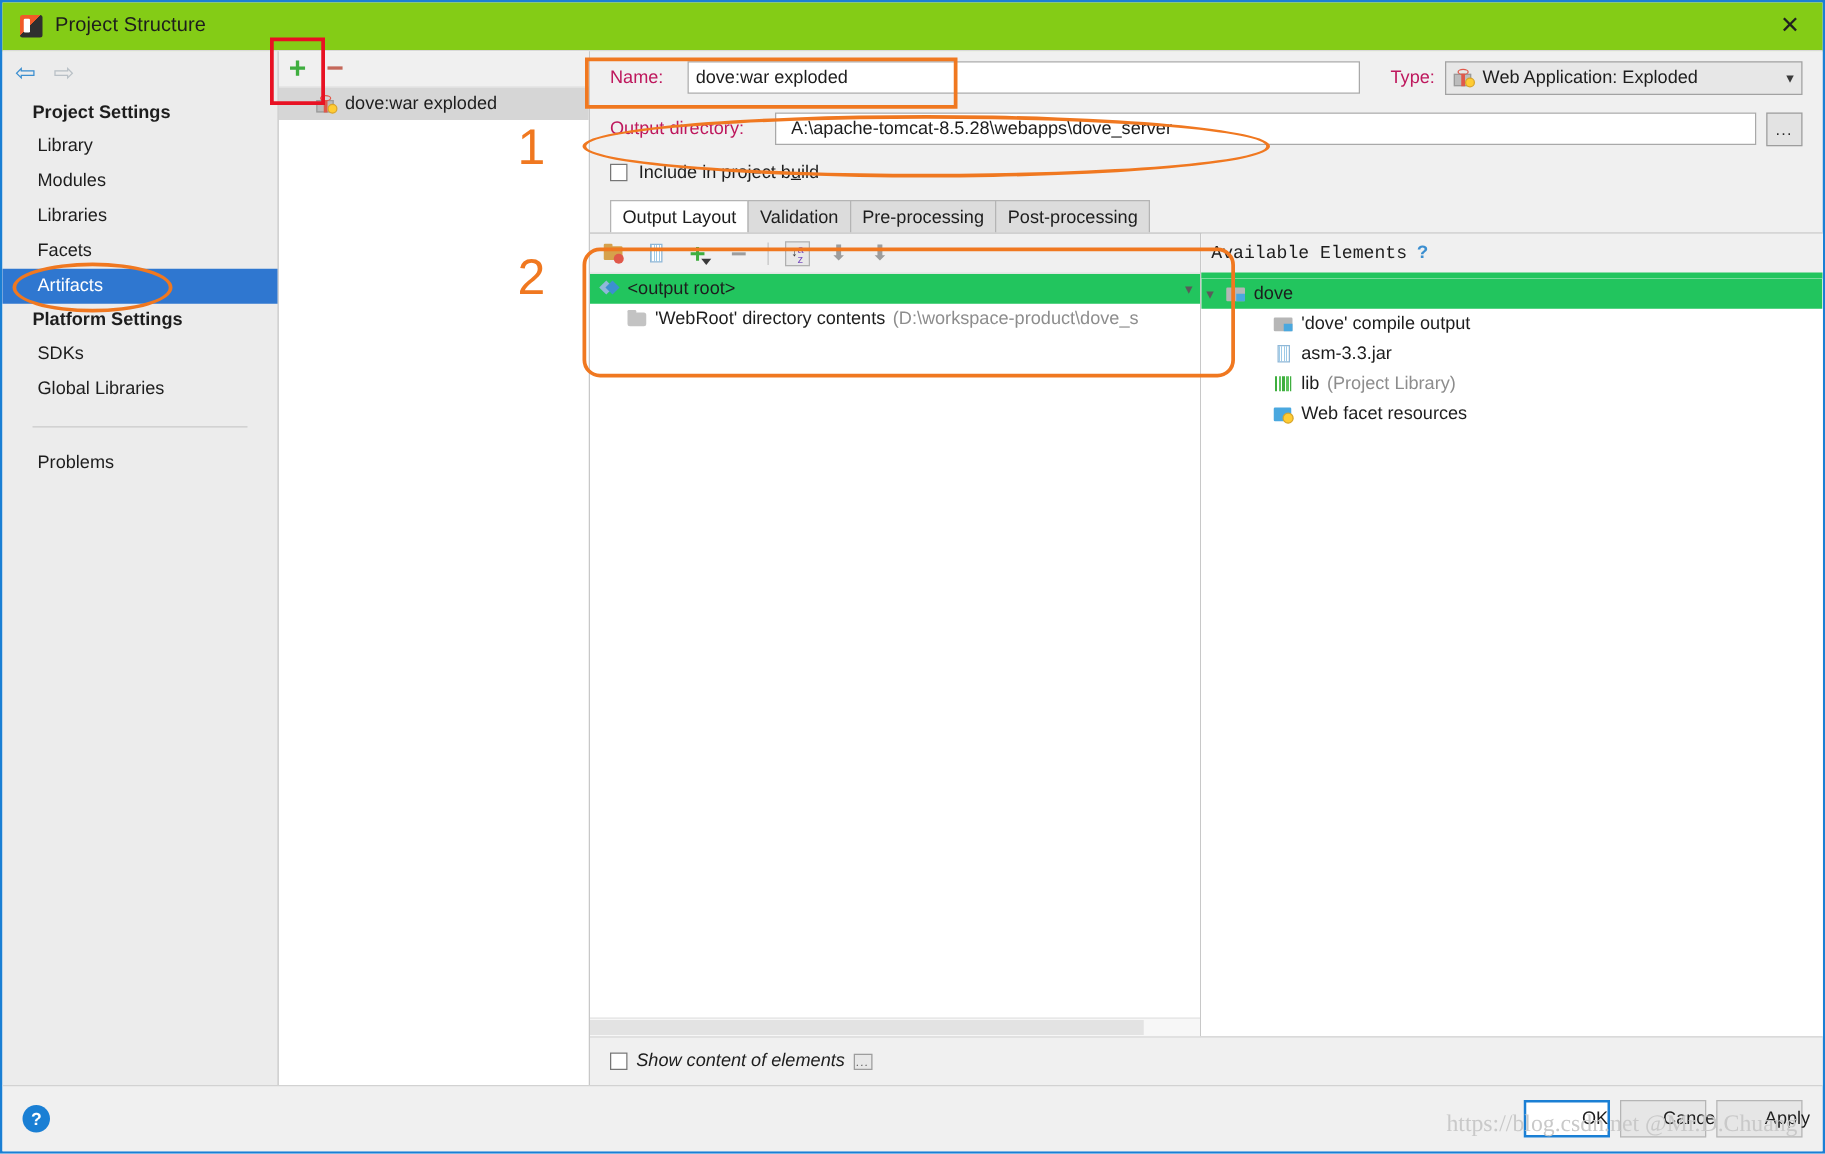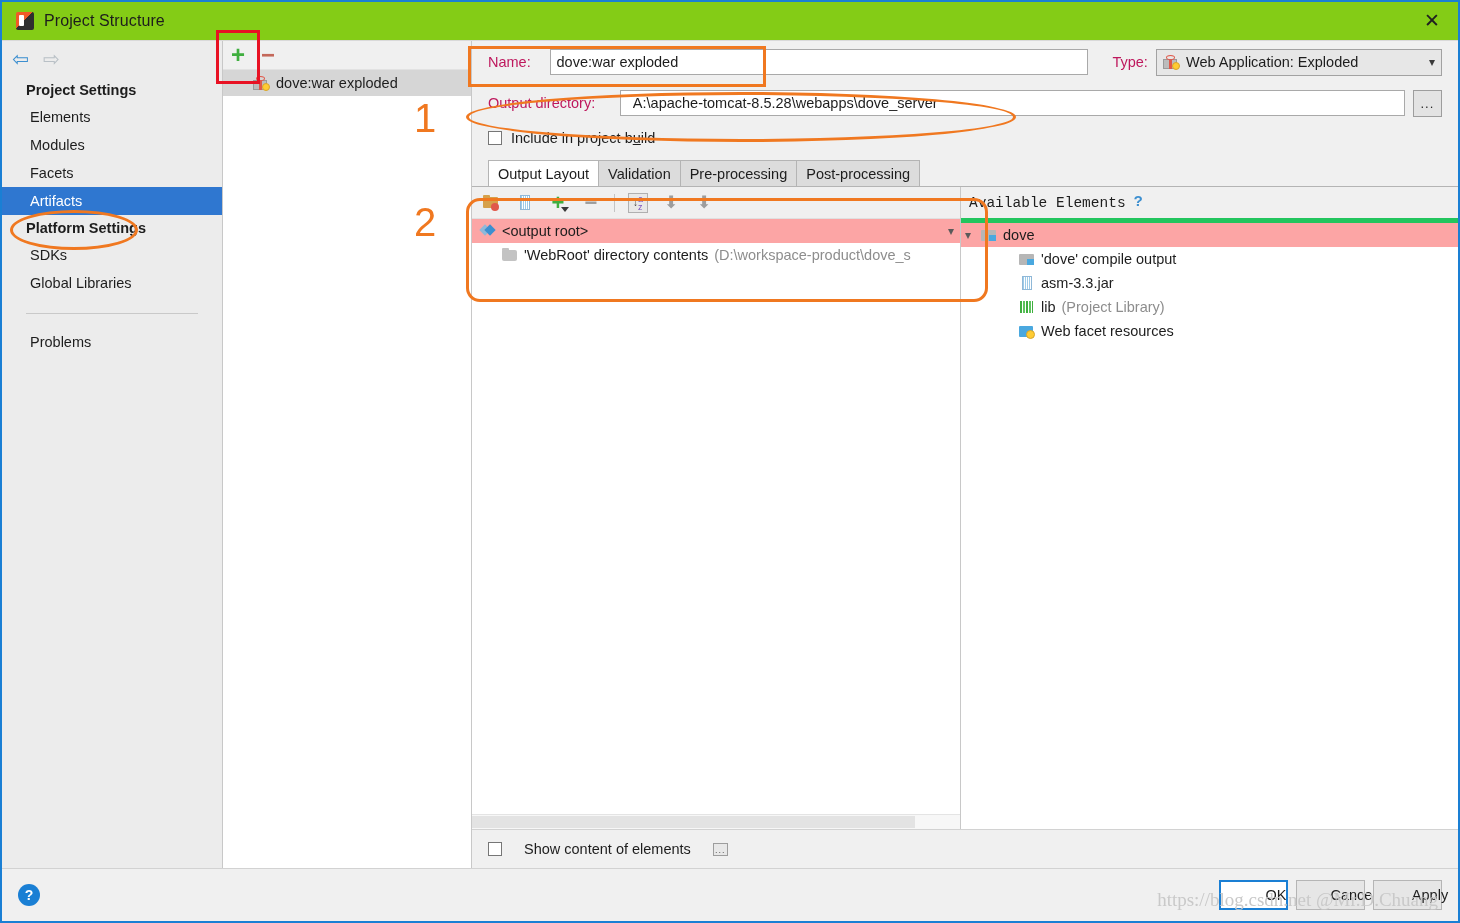--- a/index.html
+++ b/index.html
@@ -147,21 +147,21 @@
     padding-left:10px;gap:13px;border-bottom:1px solid #e0e0e0;
   }
   .pane-head{
     height:31px;flex:0 0 31px;background:#f0f0f0;display:flex;align-items:center;
     padding-left:8px;gap:8px;font-size:14.5px;border-bottom:5px solid #22c55e;font-family:Liberation Mono, monospace;
   }
   .qmark{color:#3c8fd0;font-weight:bold;font-size:15px;}
 
   .tree{flex:1 1 auto;overflow:hidden;background:#ffffff;font-size:14.5px;}
   .trow{height:24px;display:flex;align-items:center;gap:6px;padding-left:8px;white-space:nowrap;cursor:default;}
-  .trow.sel{background:#fca5a5;}
+  .trow.sel{background:#22c55e;}
   .trow .path{color:#8d8d8d;}
   .chev-r{margin-left:auto;padding-right:6px;color:#5a5a5a;font-size:12px;}
 
   
   .ic{width:16px;height:16px;flex:0 0 16px;position:relative;display:inline-block;}
   .ic-diamond::before{
     content:"";position:absolute;left:1px;top:3px;width:8px;height:8px;background:#8fb8d8;transform:rotate(45deg);
   }
   .ic-diamond::after{
     content:"";position:absolute;left:6px;top:3px;width:8px;height:8px;background:#3c8fd0;transform:rotate(45deg);
@@ -209,22 +209,22 @@
   .tb-div{width:1px;height:18px;background:#c4c4c4;}
   .tbi-sort{border:1px solid #b0b0b0;background:#e8e8e8;box-sizing:border-box;display:flex;align-items:center;justify-content:center;font-size:10px;color:#3a3a3a;}
   .tbi-sort span{color:#7a4fbf;font-size:9px;line-height:8px;display:block;}
   .tbi-up,.tbi-down{color:#9d9d9d;font-size:17px;line-height:20px;text-align:center;}
 
   
   .hscroll{height:14px;flex:0 0 14px;background:#f7f7f7;border-top:1px solid #e4e4e4;position:relative;}
   .hscroll i{position:absolute;left:0;top:1px;height:12px;width:443px;background:#e3e3e3;display:block;}
 
   .show-row{
-    height:38px;flex:0 0 38px;display:flex;align-items:center;gap:22px;
-    padding-left:16px;background:#f0f0f0;border-top:1px solid #d2d2d2;
+    height:38px;flex:0 0 38px;display:flex;align-items:center;gap:7px;
+    padding-left:16px;background:#f0f0f0;border-top:1px solid #d2d2d2;font-style:italic;
   }
   .mini-dots{
     width:15px;height:13px;border:1px solid #9d9d9d;background:#e8e8e8;
     display:flex;align-items:flex-end;justify-content:center;font-size:9px;
     letter-spacing:1px;color:#555;box-sizing:border-box;line-height:9px;
   }
 
   
   .footer{
     height:52px;flex:0 0 52px;background:#f0f0f0;border-top:1px solid #d2d2d2;
@@ -281,22 +281,23 @@
 
   <div class="body-row">
 
     <div class="sidebar">
       <div class="nav-arrows">
         <span class="arrow back">⇦</span>
         <span class="arrow fwd">⇨</span>
       </div>
 
       <div class="side-head">Project Settings</div>
-      <div class="side-item">Elements</div>
+      <div class="side-item">Library</div>
       <div class="side-item">Modules</div>
+      <div class="side-item">Libraries</div>
       <div class="side-item">Facets</div>
       <div class="side-item selected">Artifacts</div>
 
       <div class="side-head">Platform Settings</div>
       <div class="side-item">SDKs</div>
       <div class="side-item">Global Libraries</div>
 
       <div class="side-sep"></div>
       <div class="side-item">Problems</div>
     </div>

